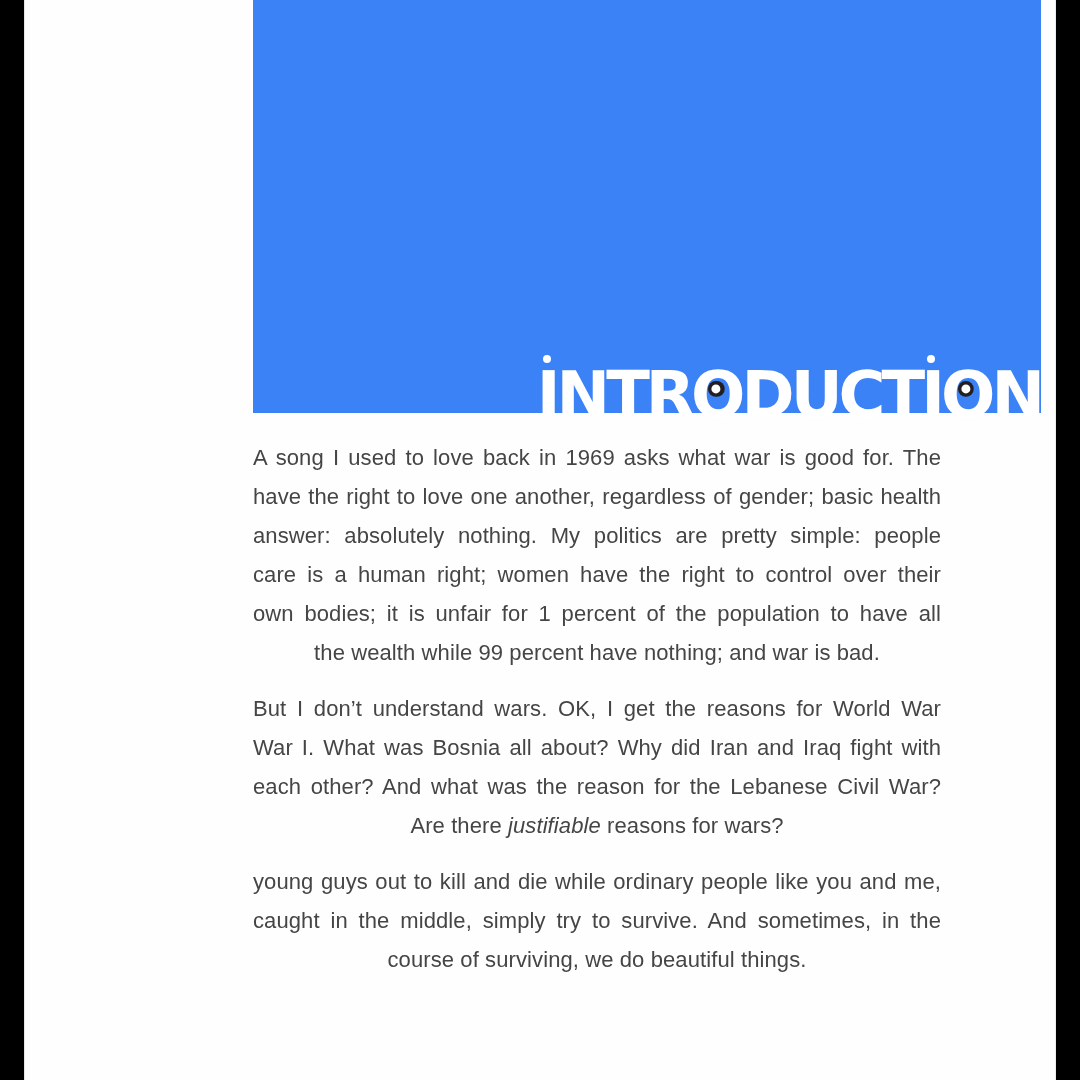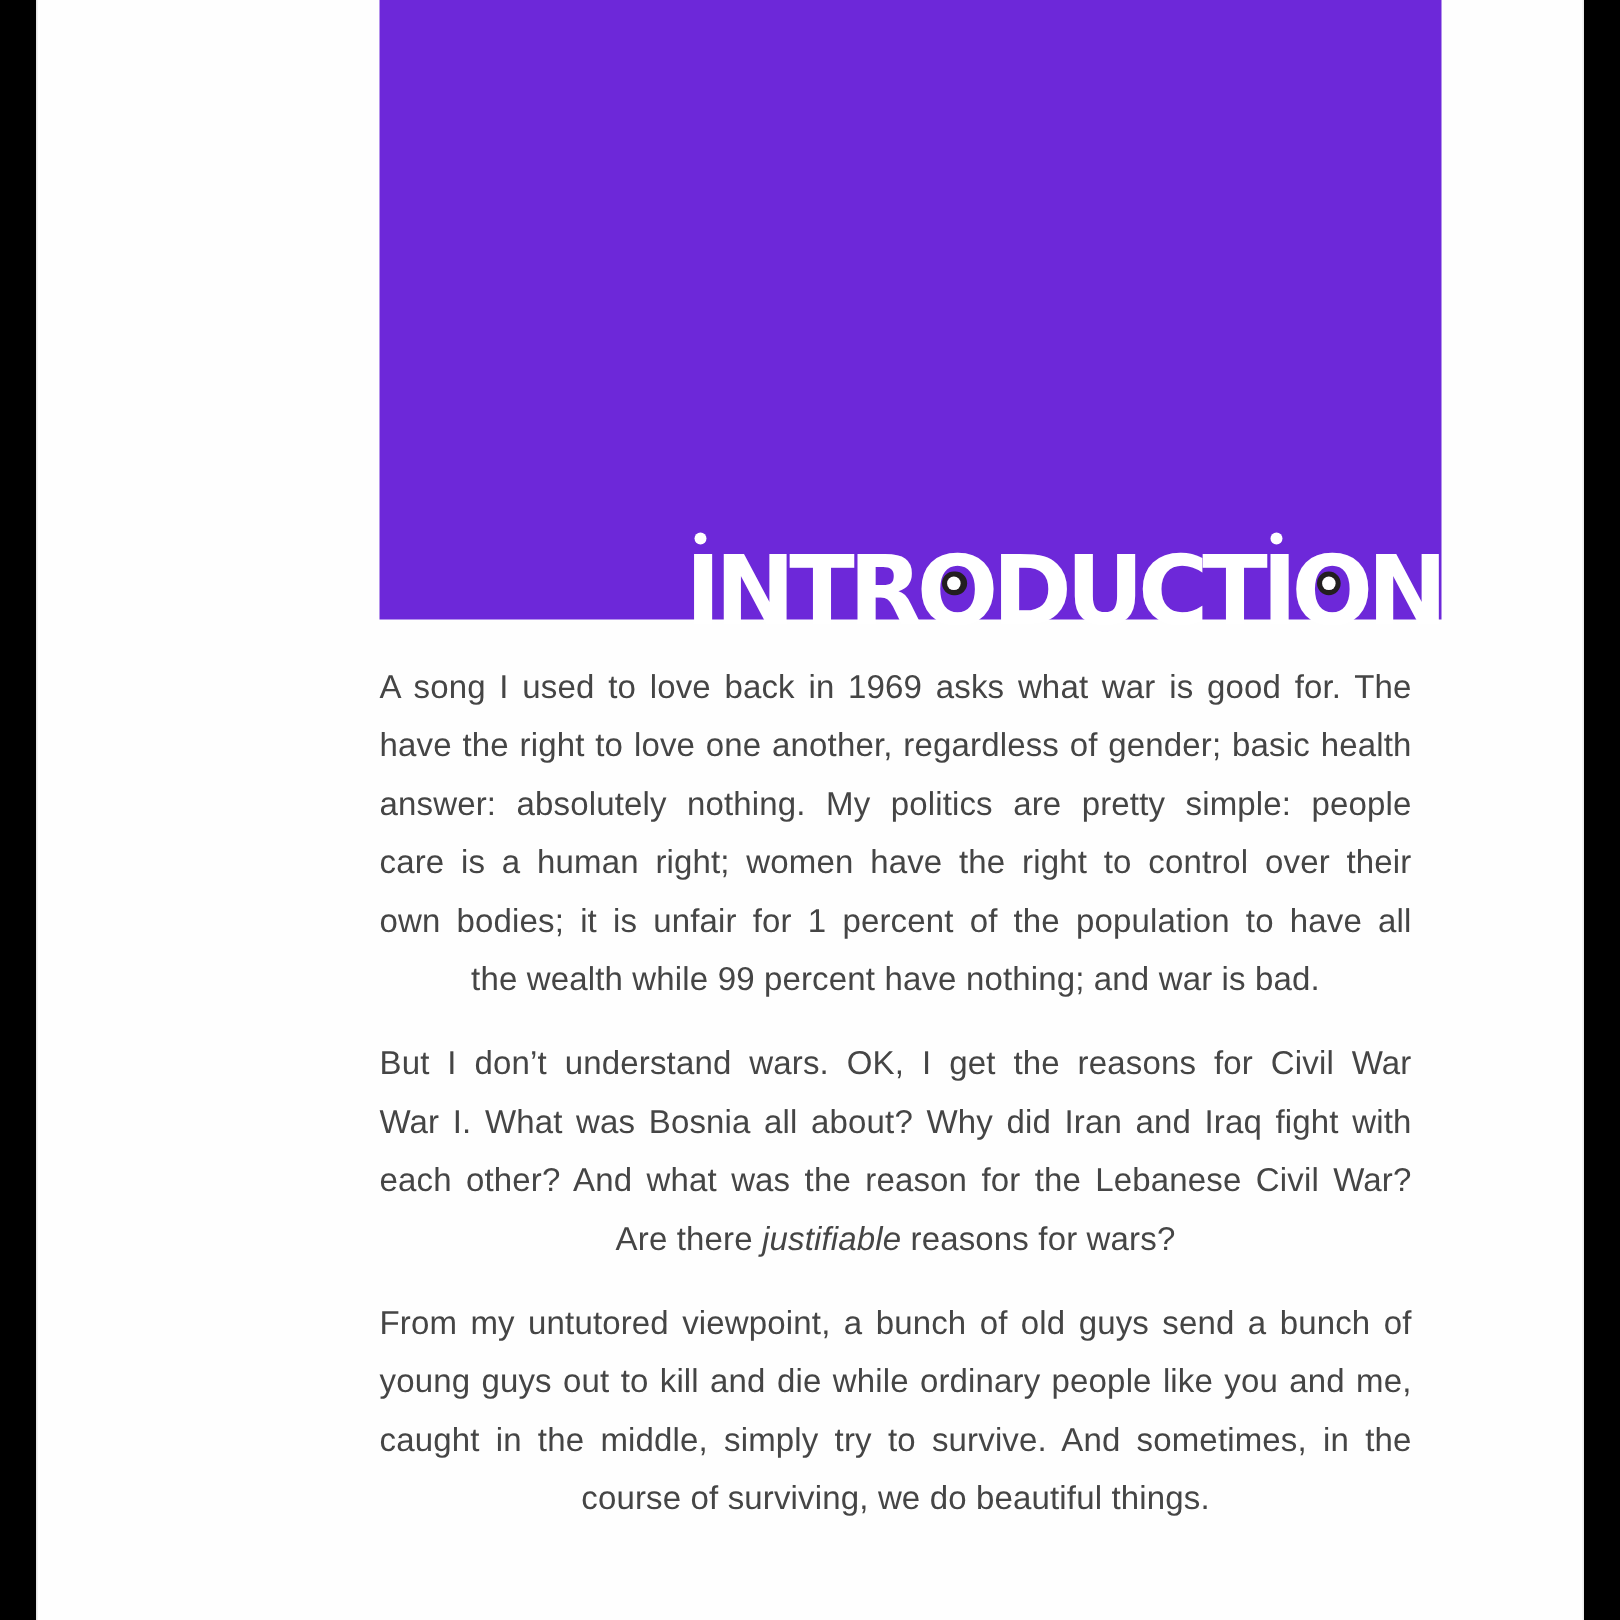--- a/index.html
+++ b/index.html
@@ -24,22 +24,22 @@
     position: absolute;
     left: 24px; right: 24px; top: 0; bottom: 0;
     background: #fefefe;
     border-left: 1px solid #e4e4e4;
     border-right: 1px solid #ececec;
   }
   
   .title-block {
     position: absolute;
     left: 228px; top: 0;
-    width: 708px; height: 413px;
-    background: #6d28d9;
+    width: 788px; height: 413px;
+    background: #3b82f6;
   }
   .chapter-title {
     position: absolute;
     right: 0; bottom: -14px;
     white-space: nowrap;
     font-family: "DejaVu Sans", sans-serif;
     font-weight: bold;
     font-size: 64px;
     line-height: 1;
     letter-spacing: -4px;
@@ -111,26 +111,25 @@
     <div class="body-text">
         <div class="paragraph">
           <div class="text-line just"><span>A song I used to love back in 1969 asks what war is good for. The</span></div>
           <div class="text-line just"><span>have the right to love one another, regardless of gender; basic health</span></div>
           <div class="text-line just"><span>answer: absolutely nothing. My politics are pretty simple: people</span></div>
           <div class="text-line just"><span>care is a human right; women have the right to control over their</span></div>
           <div class="text-line just"><span>own bodies; it is unfair for 1 percent of the population to have all</span></div>
           <div class="text-line"><span>the wealth while 99 percent have nothing; and war is bad.</span></div>
         </div>
         <div class="paragraph">
-          <div class="text-line just"><span>But I don’t understand wars. OK, I get the reasons for Civil War</span></div>
+          <div class="text-line just"><span>But I don’t understand wars. OK, I get the reasons for World War</span></div>
           <div class="text-line just"><span>War I. What was Bosnia all about? Why did Iran and Iraq fight with</span></div>
           <div class="text-line just"><span>each other? And what was the reason for the Lebanese Civil War?</span></div>
           <div class="text-line"><span>Are there </span><em>justifiable</em><span> reasons for wars?</span></div>
         </div>
         <div class="paragraph">
-          <div class="text-line just"><span>From my untutored viewpoint, a bunch of old guys send a bunch of</span></div>
           <div class="text-line just"><span>young guys out to kill and die while ordinary people like you and me,</span></div>
           <div class="text-line just"><span>caught in the middle, simply try to survive. And sometimes, in the</span></div>
           <div class="text-line"><span>course of surviving, we do beautiful things.</span></div>
         </div>
       </div>
   </div>
 </div>
 
 </body></html>

